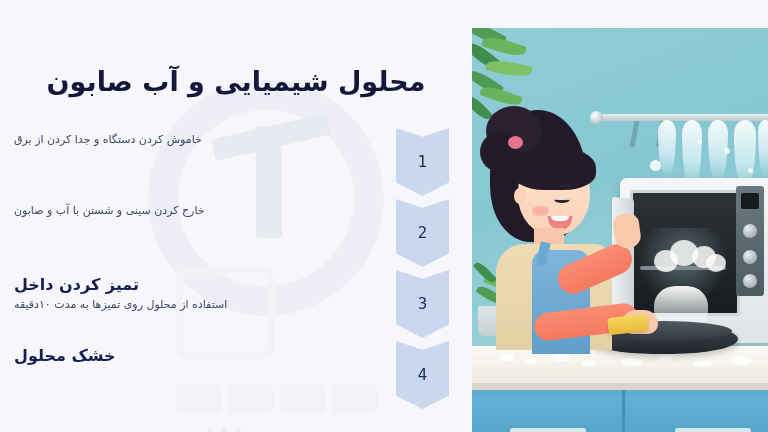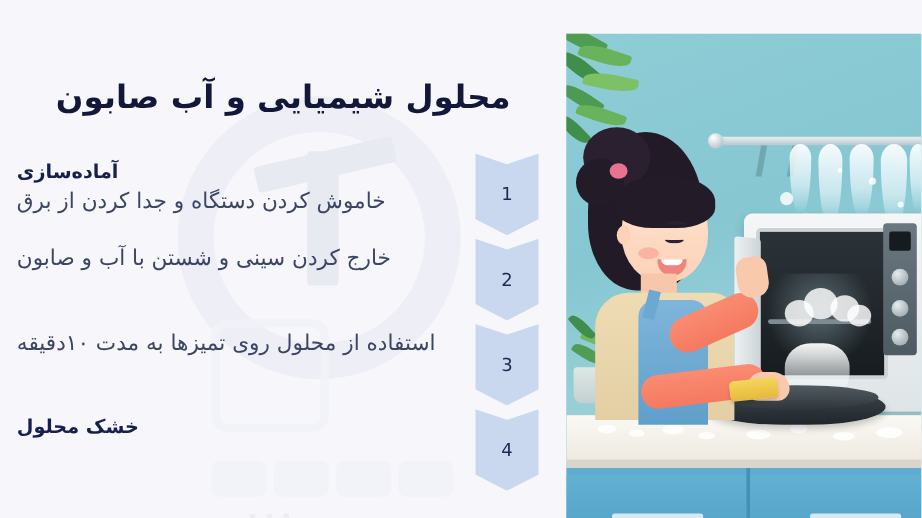--- a/index.html
+++ b/index.html
@@ -143,21 +143,21 @@
   }
   .step-title {
     font-size: 16px;
     font-weight: bold;
     color: #152050;
     line-height: 1.45;
     text-align: left;
     direction: rtl;
   }
   .step-desc {
-    font-size: 18px;
+    font-size: 11px;
     color: #3c4663;
     line-height: 1.6;
     text-align: left;
     direction: rtl;
   }
 
   
   .chevron {
     position: absolute;
     right: 23px;
@@ -474,39 +474,39 @@
         <i style="left:14px"></i>
         <i style="left:28px"></i>
     </div>
 
     <div id="title">محلول شیمیایی و آب صابون</div>
 
     <div id="steps">
 
       <div class="step">
         <div class="step-text">
-          <div class="step-title">آماده‌سازی</div>
           <div class="step-desc">خاموش کردن دستگاه و جدا کردن از برق</div>
         </div>
         <div class="chevron">
           <span class="chevron-num">1</span>
         </div>
       </div>
 
       <div class="step">
         <div class="step-text">
           <div class="step-desc">خارج کردن سینی و شستن با آب و صابون</div>
         </div>
         <div class="chevron">
           <span class="chevron-num">2</span>
         </div>
       </div>
 
       <div class="step">
         <div class="step-text">
+          <div class="step-title">تمیز کردن داخل</div>
           <div class="step-desc">استفاده از محلول روی تمیز‌ها به مدت  ۱۰دقیقه</div>
         </div>
         <div class="chevron">
           <span class="chevron-num">3</span>
         </div>
       </div>
 
       <div class="step">
         <div class="step-text">
           <div class="step-title">خشک محلول</div>

